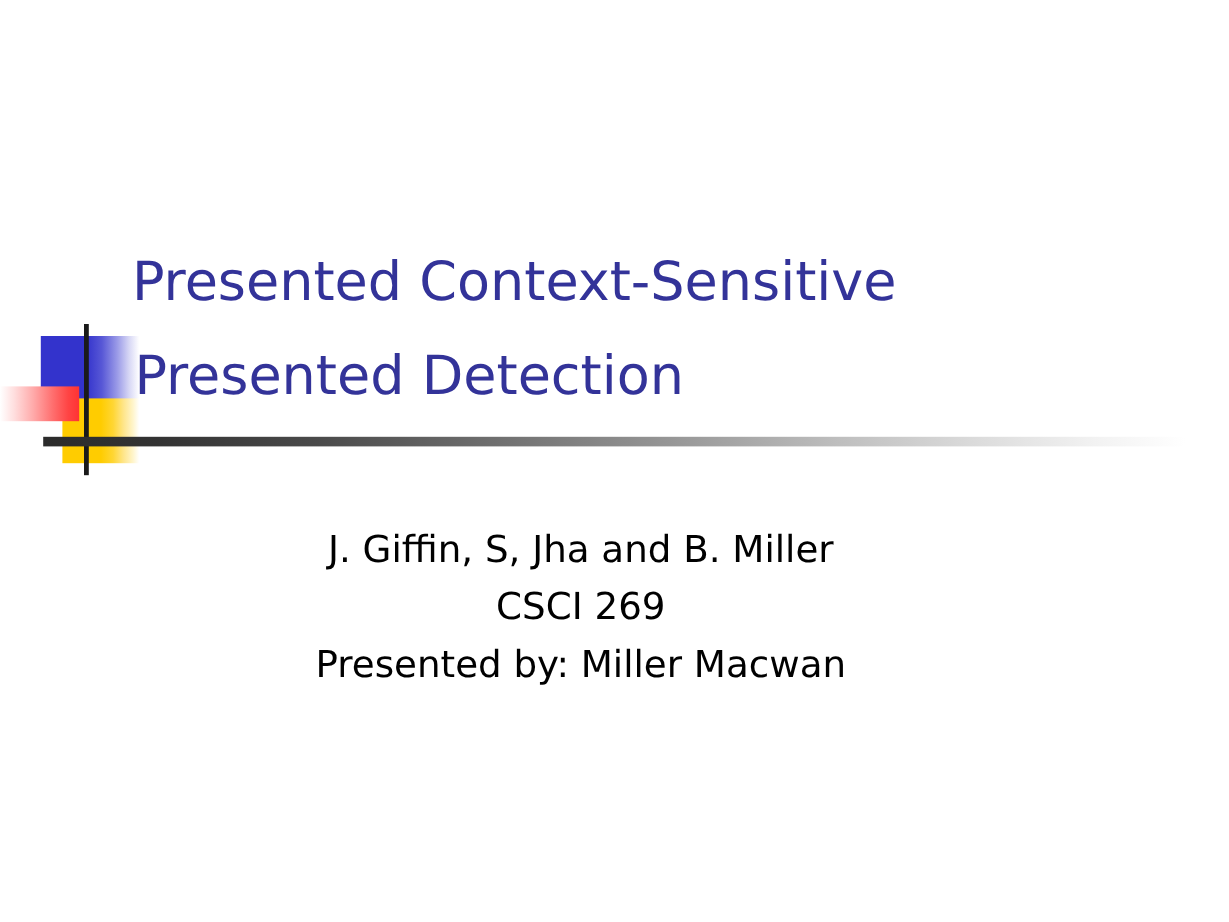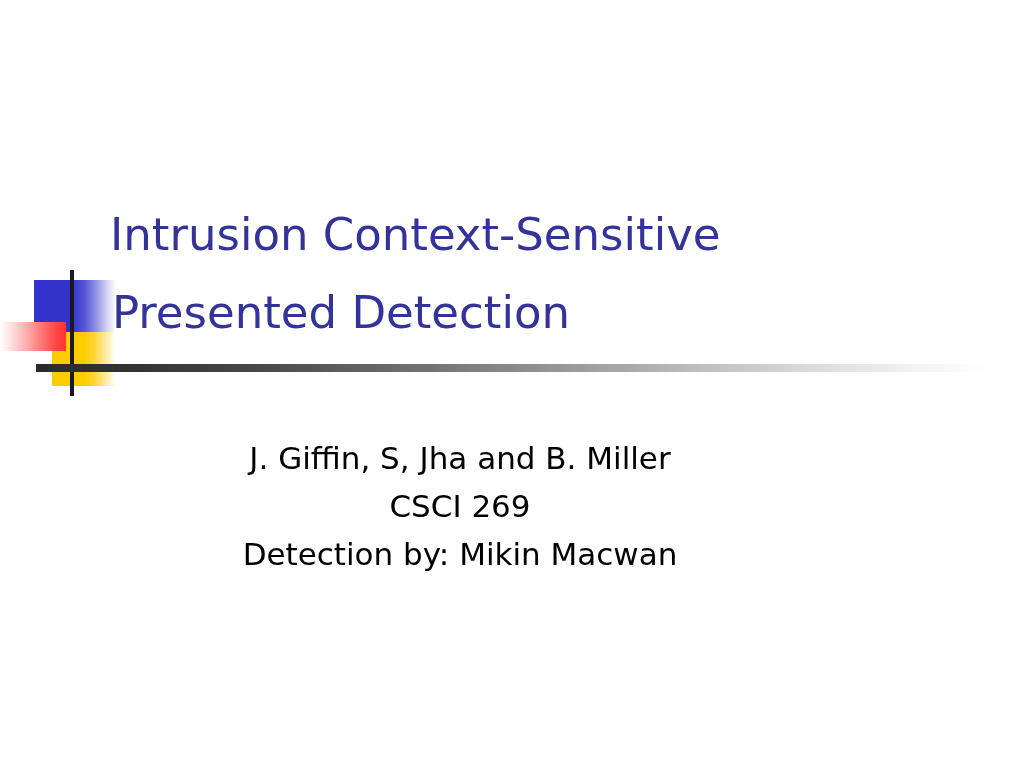--- a/index.html
+++ b/index.html
@@ -130,20 +130,21 @@
   }
 
   
 
   .subtitle-block {
     position: absolute;
     left: 0px;
     top: 434px;
     width: 920px;
     text-align: center;
+    padding-left: 24px;
   }
 
   .subtitle-line {
     color: #000000;
     font-family: "DejaVu Sans", sans-serif;
     font-size: 31px;
     font-weight: 400;
     line-height: 48px;
     white-space: nowrap;
   }
@@ -155,23 +156,23 @@
 
   <div class="motif">
     <div class="motif-blue-square"></div>
     <div class="motif-yellow-square"></div>
     <div class="motif-red-bar"></div>
     <div class="motif-vertical-rule"></div>
     <div class="motif-horizontal-rule"></div>
   </div>
 
   <div class="title-block">
-    <div class="title-line title-line-1">Intrusion Context-Sensitive</div>
+    <div class="title-line title-line-1">Presented Context-Sensitive</div>
     <div class="title-line title-line-2">Presented Detection</div>
   </div>
 
   <div class="subtitle-block">
     <div class="subtitle-line">J. Giffin, S, Jha and B. Miller</div>
     <div class="subtitle-line">CSCI 269</div>
-    <div class="subtitle-line">Detection by: Mikin Macwan</div>
+    <div class="subtitle-line">Presented by: Miller Macwan</div>
   </div>
 
 </div>
 
 </body></html>

